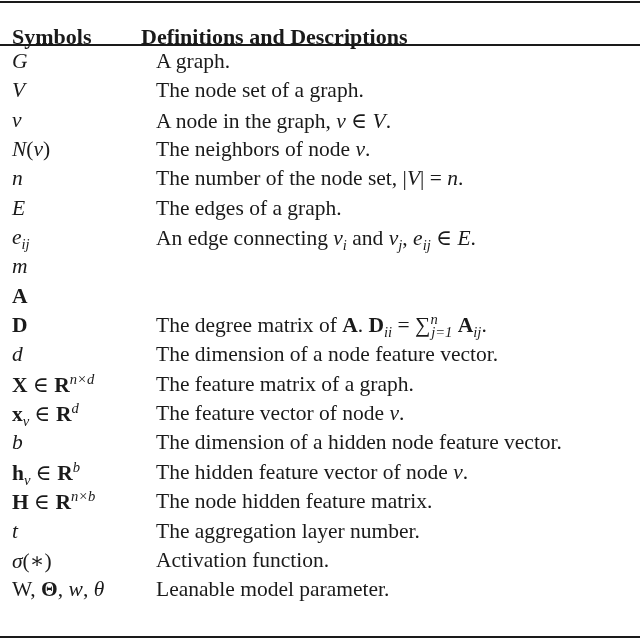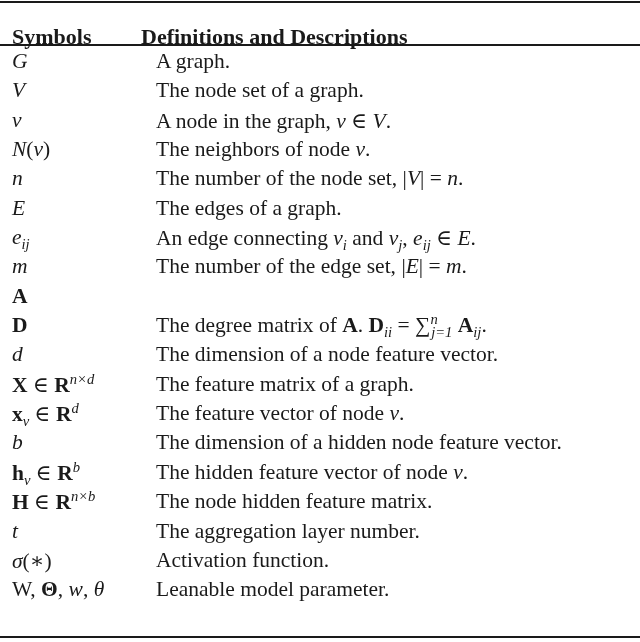--- a/index.html
+++ b/index.html
@@ -67,21 +67,20 @@
     <span class="def">The edges of a graph.</span>
   </div>
 
   <div class="row">
     <span class="sym"><span class="i">e</span><sub class="i">ij</sub></span>
     <span class="def"><span>An edge connecting </span><span class="i">v</span><sub class="i">i</sub><span> and </span><span class="i">v</span><sub class="i">j</sub><span>, </span><span class="i">e</span><sub class="i">ij</sub><span> ∈ </span><span class="i">E</span><span>.</span></span>
   </div>
 
   <div class="row">
     <span class="sym"><span class="i">m</span></span>
-    <span class="def"><span>The number of the edge set, </span><span>|</span><span class="i">E</span><span>|</span><span> = </span><span class="i">m</span><span>.</span></span>
   </div>
 
   <div class="row">
     <span class="sym"><span class="b">A</span></span>
   </div>
 
   <div class="row">
     <span class="sym"><span class="b">D</span></span>
     <span class="def"><span>The degree matrix of </span><span class="b">A</span><span>. </span><span class="b">D</span><sub class="i">ii</sub><span> = </span><span>∑</span><sup class="i">n</sup><sub class="i" style="margin-left:-0.45em">j=1</sub> <span class="b">A</span><sub class="i">ij</sub><span>.</span></span>
   </div>

